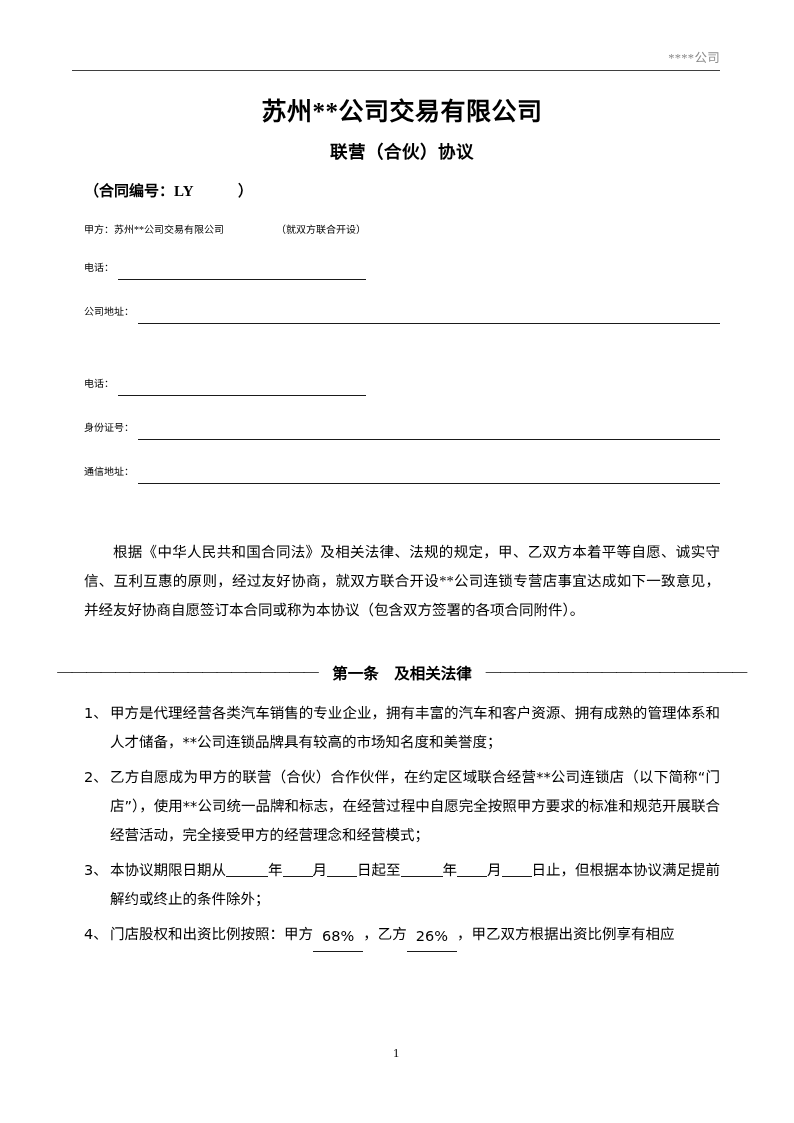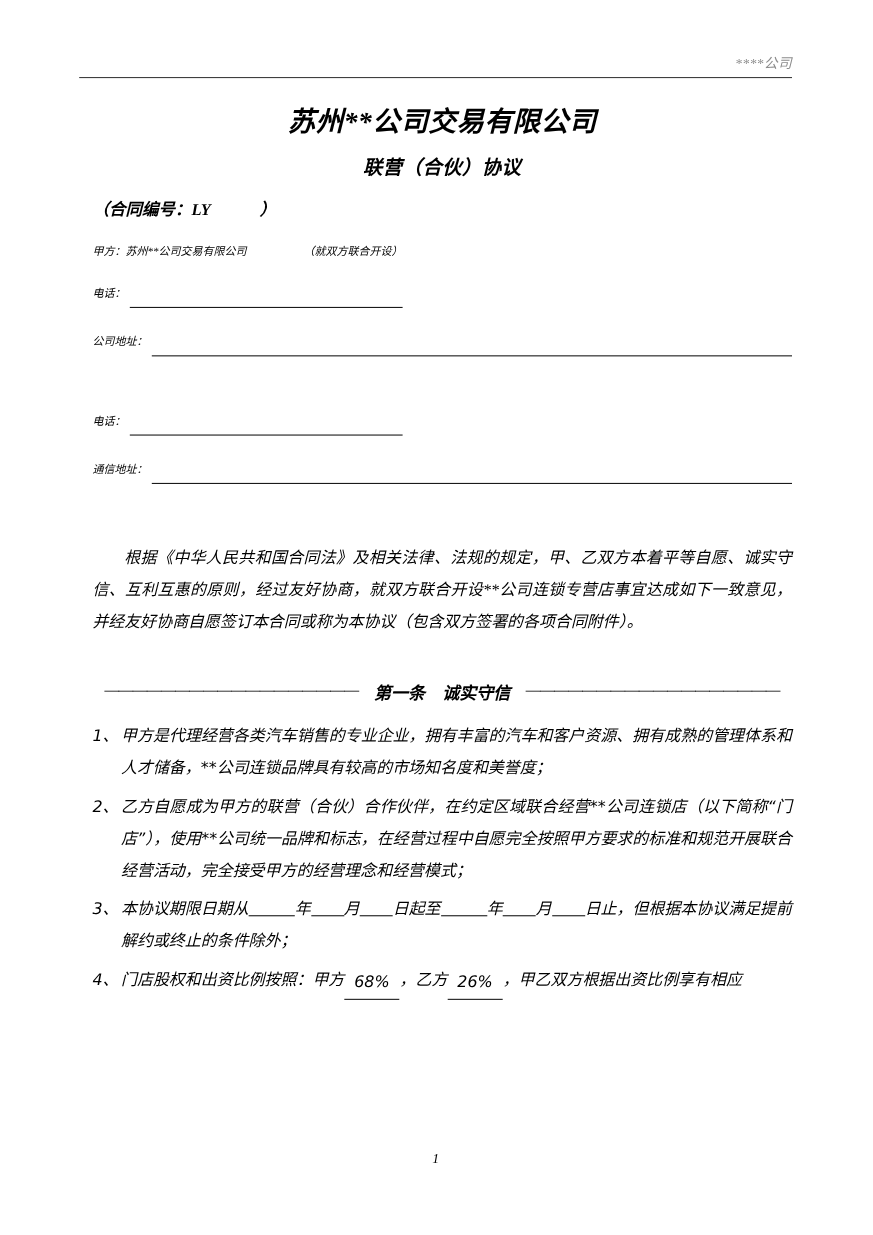--- a/index.html
+++ b/index.html
@@ -13,21 +13,20 @@
     color: #000000;
   }
   .page {
     position: relative;
     width: 794px;
     height: 1123px;
     margin: 0 auto;
     background: #ffffff;
     overflow: hidden;
     box-sizing: border-box;
-    font-style: italic;
   }
 
   
   .page-header {
     position: absolute;
     left: 72px;
     right: 74px;
     top: 52px;
     height: 28px;
   }
@@ -216,33 +215,37 @@
     </div>
 
     <div class="gap-block"></div>
 
 
     <div class="field-row">
       <span class="field-label">电话：</span>
       <span class="field-blank short"></span>
     </div>
 
+    <div class="field-row">
+      <span class="field-label">身份证号：</span>
+      <span class="field-blank grow"></span>
+    </div>
 
     <div class="field-row">
       <span class="field-label">通信地址：</span>
       <span class="field-blank grow"></span>
     </div>
 
     <div class="gap-block"></div>
 
     <p class="preamble">根据《中华人民共和国合同法》及相关法律、法规的规定，甲、乙双方本着平等自愿、诚实守信、互利互惠的原则，经过友好协商，就双方联合开设**公司连锁专营店事宜达成如下一致意见，并经友好协商自愿签订本合同或称为本协议（包含双方签署的各项合同附件）。</p>
 
     <div class="article-heading">
       <span class="dashes">——————————————————</span>
-      <span class="article-title">第一条　诚实守信</span>
+      <span class="article-title">第一条　及相关法律</span>
       <span class="dashes">——————————————————</span>
     </div>
 
     <div class="clause">
       <span class="clause-num">1、</span>
       <span class="clause-body">甲方是代理经营各类汽车销售的专业企业，拥有丰富的汽车和客户资源、拥有成熟的管理体系和人才储备，**公司连锁品牌具有较高的市场知名度和美誉度；</span>
     </div>
 
     <div class="clause">
       <span class="clause-num">2、</span>

